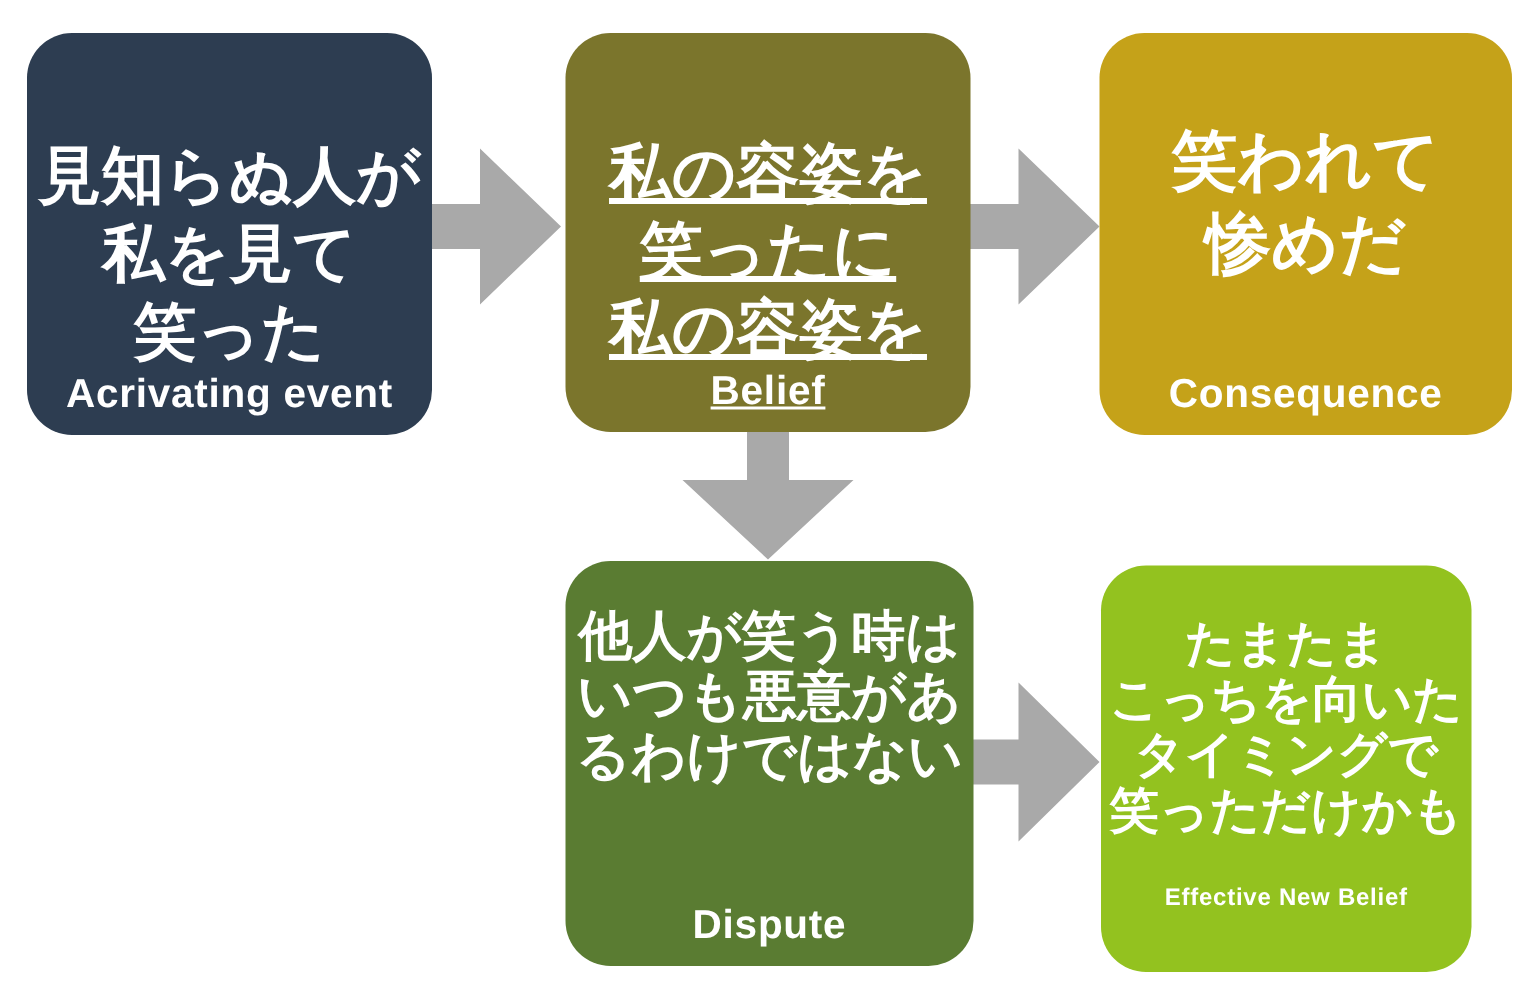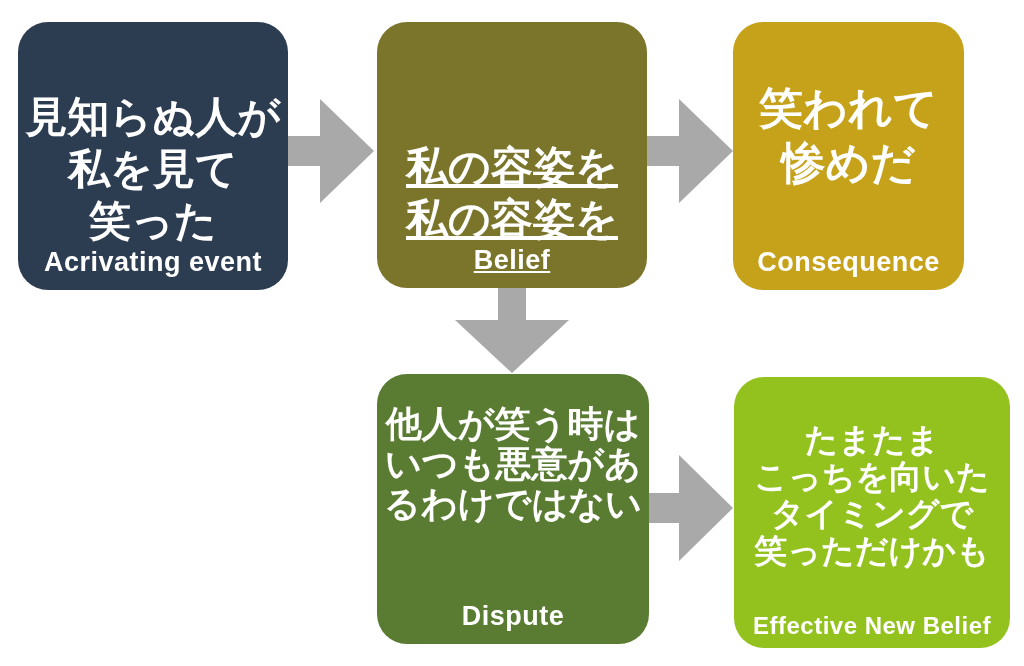--- a/index.html
+++ b/index.html
@@ -36,29 +36,29 @@
   }
   .box-label {
     font-weight: bold;
     font-size: 27px;
     letter-spacing: 0.5px;
     padding-bottom: 12px;
     white-space: nowrap;
   }
   #box-a { left: 18px;  top: 22px;  width: 270px; height: 268px; }
   #box-b { left: 377px; top: 22px;  width: 270px; height: 266px; }
-  #box-c { left: 733px; top: 22px;  width: 231px; height: 268px; }
+  #box-c { left: 733px; top: 22px;  width: 275px; height: 268px; }
   #box-d { left: 377px; top: 374px; width: 272px; height: 270px; gap: 48px; }
-  #box-e { left: 734px; top: 377px; width: 276px; height: 271px; }
+  #box-e { left: 734px; top: 377px; width: 247px; height: 271px; }
 
   #box-a .box-main, #box-b .box-main { font-size: 42px; line-height: 52px; justify-content: flex-end; }
   #box-c .box-main { font-size: 44px; line-height: 55px; }
   #box-d .box-main { font-size: 36px; line-height: 40px; }
   #box-e .box-main { font-size: 33px; line-height: 37px; }
-  #box-e .box-label { font-size: 24px; padding-bottom: 8px; }
+  #box-e .box-label { font-size: 16px; padding-bottom: 40px; }
   #box-d .box-label { padding-bottom: 12px; }
 </style>
 </head>
 <body>
 
 <div class="diagram">
 
   <svg class="arrow-layer" viewBox="0 0 1024 666" xmlns="http://www.w3.org/2000/svg" aria-hidden="true">
     <polygon points="287,136 320,136 320,99 374,151 320,203 320,166 287,166" fill="#a9a9a9"></polygon>
     <polygon points="646,136 679,136 679,99 733,151 679,203 679,166 646,166" fill="#a9a9a9"></polygon>
@@ -71,20 +71,21 @@
       <div>見知らぬ人が</div>
       <div>私を見て</div>
       <div>笑った</div>
     </div>
     <div class="box-label">Acrivating event</div>
   </div>
 
   <div class="box" id="box-b" style="background-color: rgb(123, 117, 44); text-decoration: underline;">
     <div class="box-main">
       <div>私の容姿を</div>
+      <div>笑ったに</div>
       <div>私の容姿を</div>
     </div>
     <div class="box-label">Belief</div>
   </div>
 
   <div class="box" id="box-c" style="background-color: rgb(197, 162, 25);">
     <div class="box-main">
       <div>笑われて</div>
       <div>惨めだ</div>
     </div>

